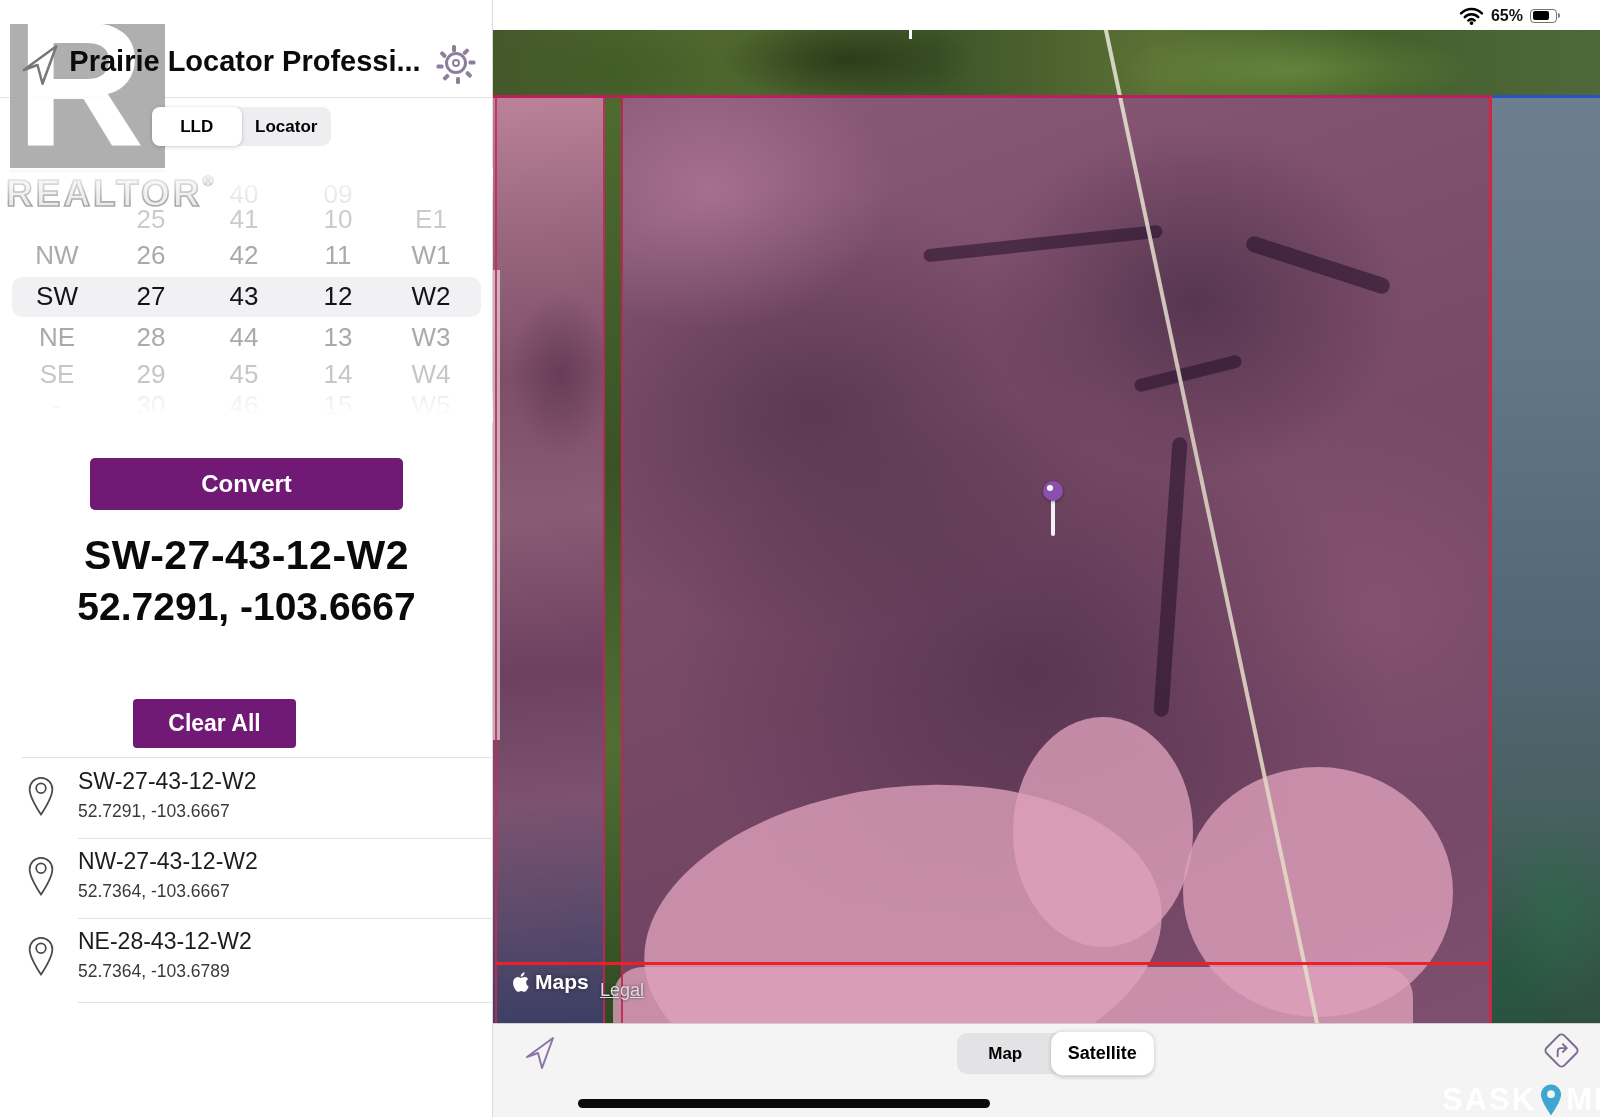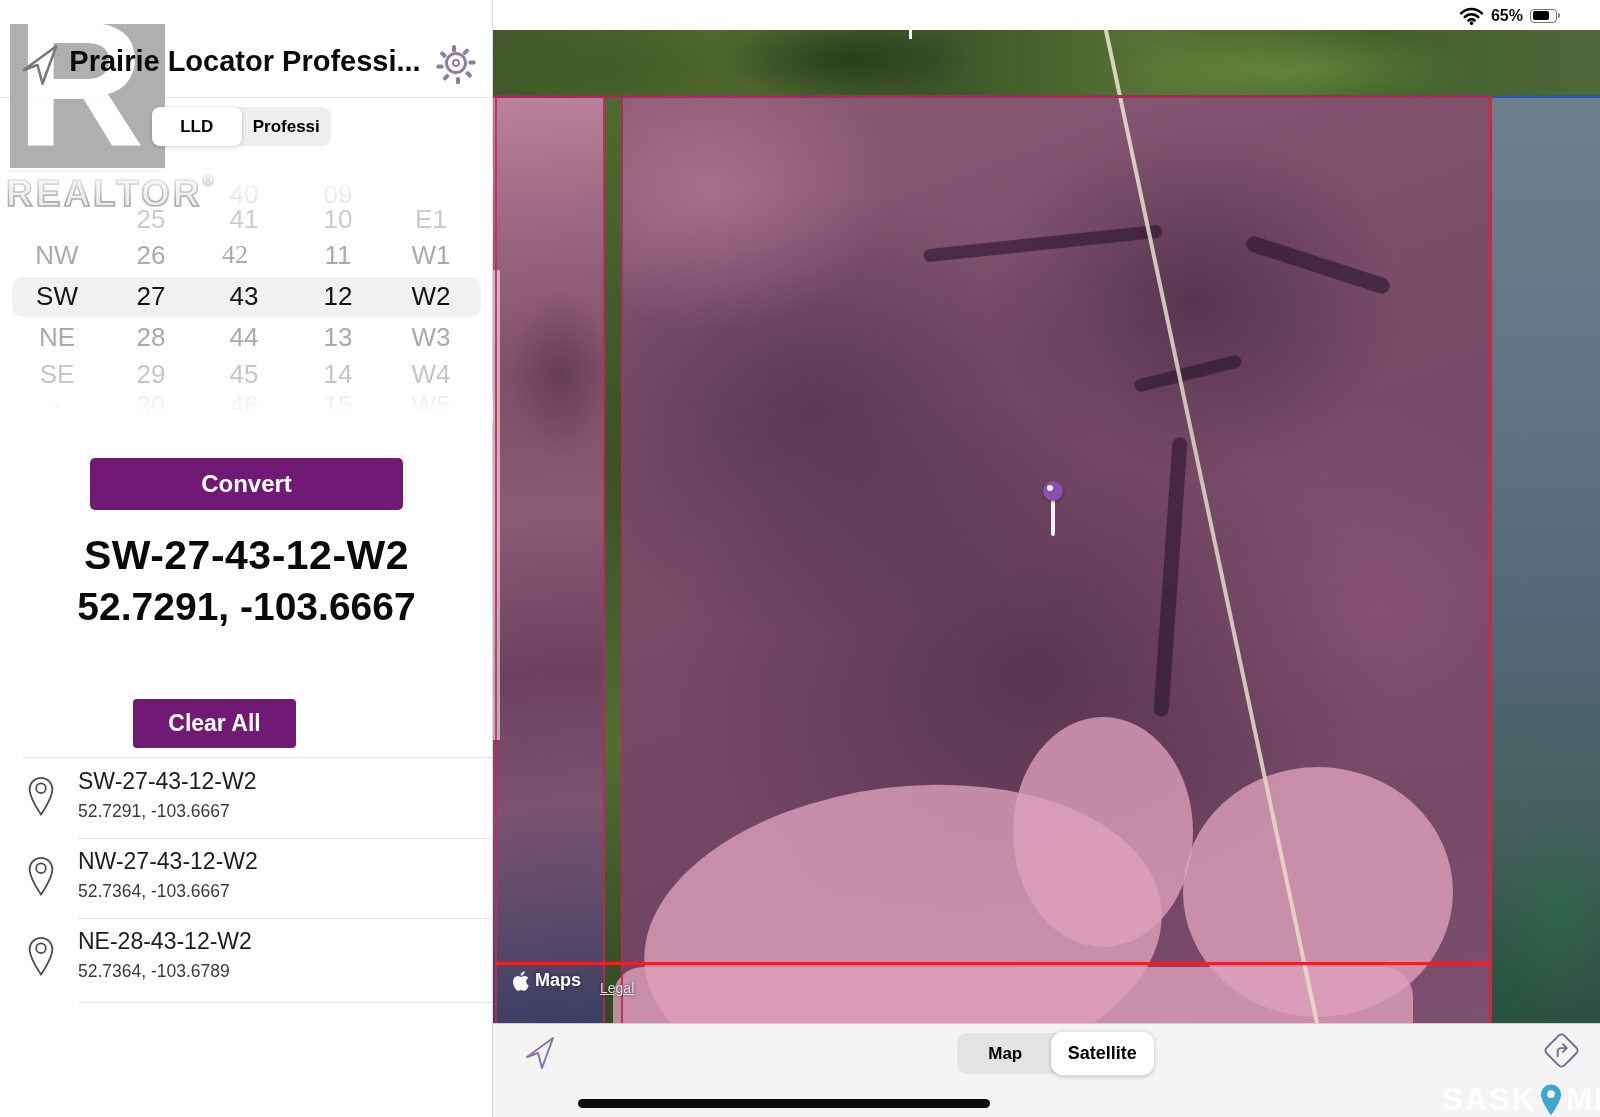--- a/index.html
+++ b/index.html
@@ -82,22 +82,22 @@
   .bd-right-red { left:996px; top:65px; width:3px; height:928px; background:#cf2742; }
   .bd-left-red { left:2px; top:67px; width:2px; height:926px; background:rgba(200,40,90,.85); }
   .gap-red-l { left:110px; top:67px; width:2px; height:926px; background:rgba(195,35,90,.9); }
   .gap-red-r { left:128px; top:67px; width:2px; height:926px; background:rgba(195,35,90,.9); }
   .sect-red { left:2px; top:932px; width:995px; height:3px; background:#ef1f28; }
   .road { left:610px; top:-4px; width:4px; height:1030px; background:linear-gradient(180deg,#e4e0d2,#d8cfc0 40%,#e8dcc8); transform:rotate(-12deg); transform-origin:top left; opacity:.9; }
   .tick { left:416px; top:0; width:3px; height:9px; background:#fff; }
   .pin-stick { left:558px; top:468px; width:4px; height:38px; background:#f3f0f6; border-radius:2px; }
   .pin-head { left:550px; top:451px; width:20px; height:20px; border-radius:50%; background:#8d4fae; box-shadow:0 1px 3px rgba(0,0,0,.4); }
   .pin-dot { left:554px; top:455px; width:6px; height:6px; border-radius:50%; background:#fff; }
-  .attr { left:20px; top:940px; display:flex; align-items:center; gap:5px; color:#fff; font-size:18px; font-weight:600; text-shadow:0 0 4px rgba(0,0,0,.5); }
-  .legal { left:107px; top:950px; font-size:14px; color:#dcdce2; text-decoration:underline; text-shadow:0 0 3px rgba(0,0,0,.6); }
+  .attr { left:20px; top:940px; display:flex; align-items:center; gap:5px; color:#fff; font-size:21px; font-weight:600; text-shadow:0 0 4px rgba(0,0,0,.5); }
+  .legal { left:107px; top:950px; font-size:18px; color:#dcdce2; text-decoration:underline; text-shadow:0 0 3px rgba(0,0,0,.6); }
 
   
   .toolbar { left:493px; top:1023px; width:1107px; height:94px; background:#f4f4f5; border-top:1px solid #cfcfd3; z-index:4; }
   .seg2 { left:464px; top:9px; width:193px; height:41px; background:#e3e3e6; border-radius:10px; display:flex; }
   .seg2-item { flex:1; display:flex; align-items:center; justify-content:center; font-size:17px; font-weight:600; color:#000; }
   .seg2-item.sel { background:#fff; border-radius:11px; font-weight:700; box-shadow:0 1px 4px rgba(0,0,0,.2); transform:scale(1.06); }
   .nav-icon-bot { left:31px; top:11px; }
   .diamond { left:1055px; top:13px; width:27px; height:27px; border:2px solid #7d6b93; border-radius:5px; transform:rotate(45deg); }
   .diamond svg { transform:rotate(-45deg); }
   .homebar { left:85px; top:75px; width:412px; height:9px; background:#0b0b0b; border-radius:5px; }
@@ -184,21 +184,21 @@
     <span class="tooth" style="transform:rotate(90deg) translate(-2px,-16px);"></span>
     <span class="tooth" style="transform:rotate(135deg) translate(-2px,-16px);"></span>
     <span class="tooth" style="transform:rotate(180deg) translate(-2px,-16px);"></span>
     <span class="tooth" style="transform:rotate(225deg) translate(-2px,-16px);"></span>
     <span class="tooth" style="transform:rotate(270deg) translate(-2px,-16px);"></span>
     <span class="tooth" style="transform:rotate(315deg) translate(-2px,-16px);"></span>
   </div>
 
   <div class="abs seg">
     <div class="seg-item sel">LLD</div>
-    <div class="seg-item">Professi</div>
+    <div class="seg-item">Locator</div>
   </div>
 
   <div class="abs p-hl"></div>
   <div class="abs picker">
     <div class="p-row" style="top:6px; opacity:.22;">
       <span class="p-cell" style="left:12px;"></span>
       <span class="p-cell" style="left:106px;"></span>
       <span class="p-cell" style="left:199px;">40</span>
       <span class="p-cell" style="left:293px;">09</span>
       <span class="p-cell" style="left:386px;"></span>
@@ -206,21 +206,21 @@
     <div class="p-row" style="top:31px; opacity:.45;">
       <span class="p-cell" style="left:12px;"></span>
       <span class="p-cell" style="left:106px;">25</span>
       <span class="p-cell" style="left:199px;">41</span>
       <span class="p-cell" style="left:293px;">10</span>
       <span class="p-cell" style="left:386px;">E1</span>
     </div>
     <div class="p-row" style="top:67px; opacity:.75;">
       <span class="p-cell" style="left:12px;">NW</span>
       <span class="p-cell" style="left:106px;">26</span>
-      <span class="p-cell" style="left:190px;font-family:Liberation Serif, serif;">42</span>
+      <span class="p-cell" style="left:199px;">42</span>
       <span class="p-cell" style="left:293px;">11</span>
       <span class="p-cell" style="left:386px;">W1</span>
     </div>
     <div class="p-row selected" style="top:108px;">
       <span class="p-cell" style="left:12px;">SW</span>
       <span class="p-cell" style="left:106px;">27</span>
       <span class="p-cell" style="left:199px;">43</span>
       <span class="p-cell" style="left:293px;">12</span>
       <span class="p-cell" style="left:386px;">W2</span>
     </div>

